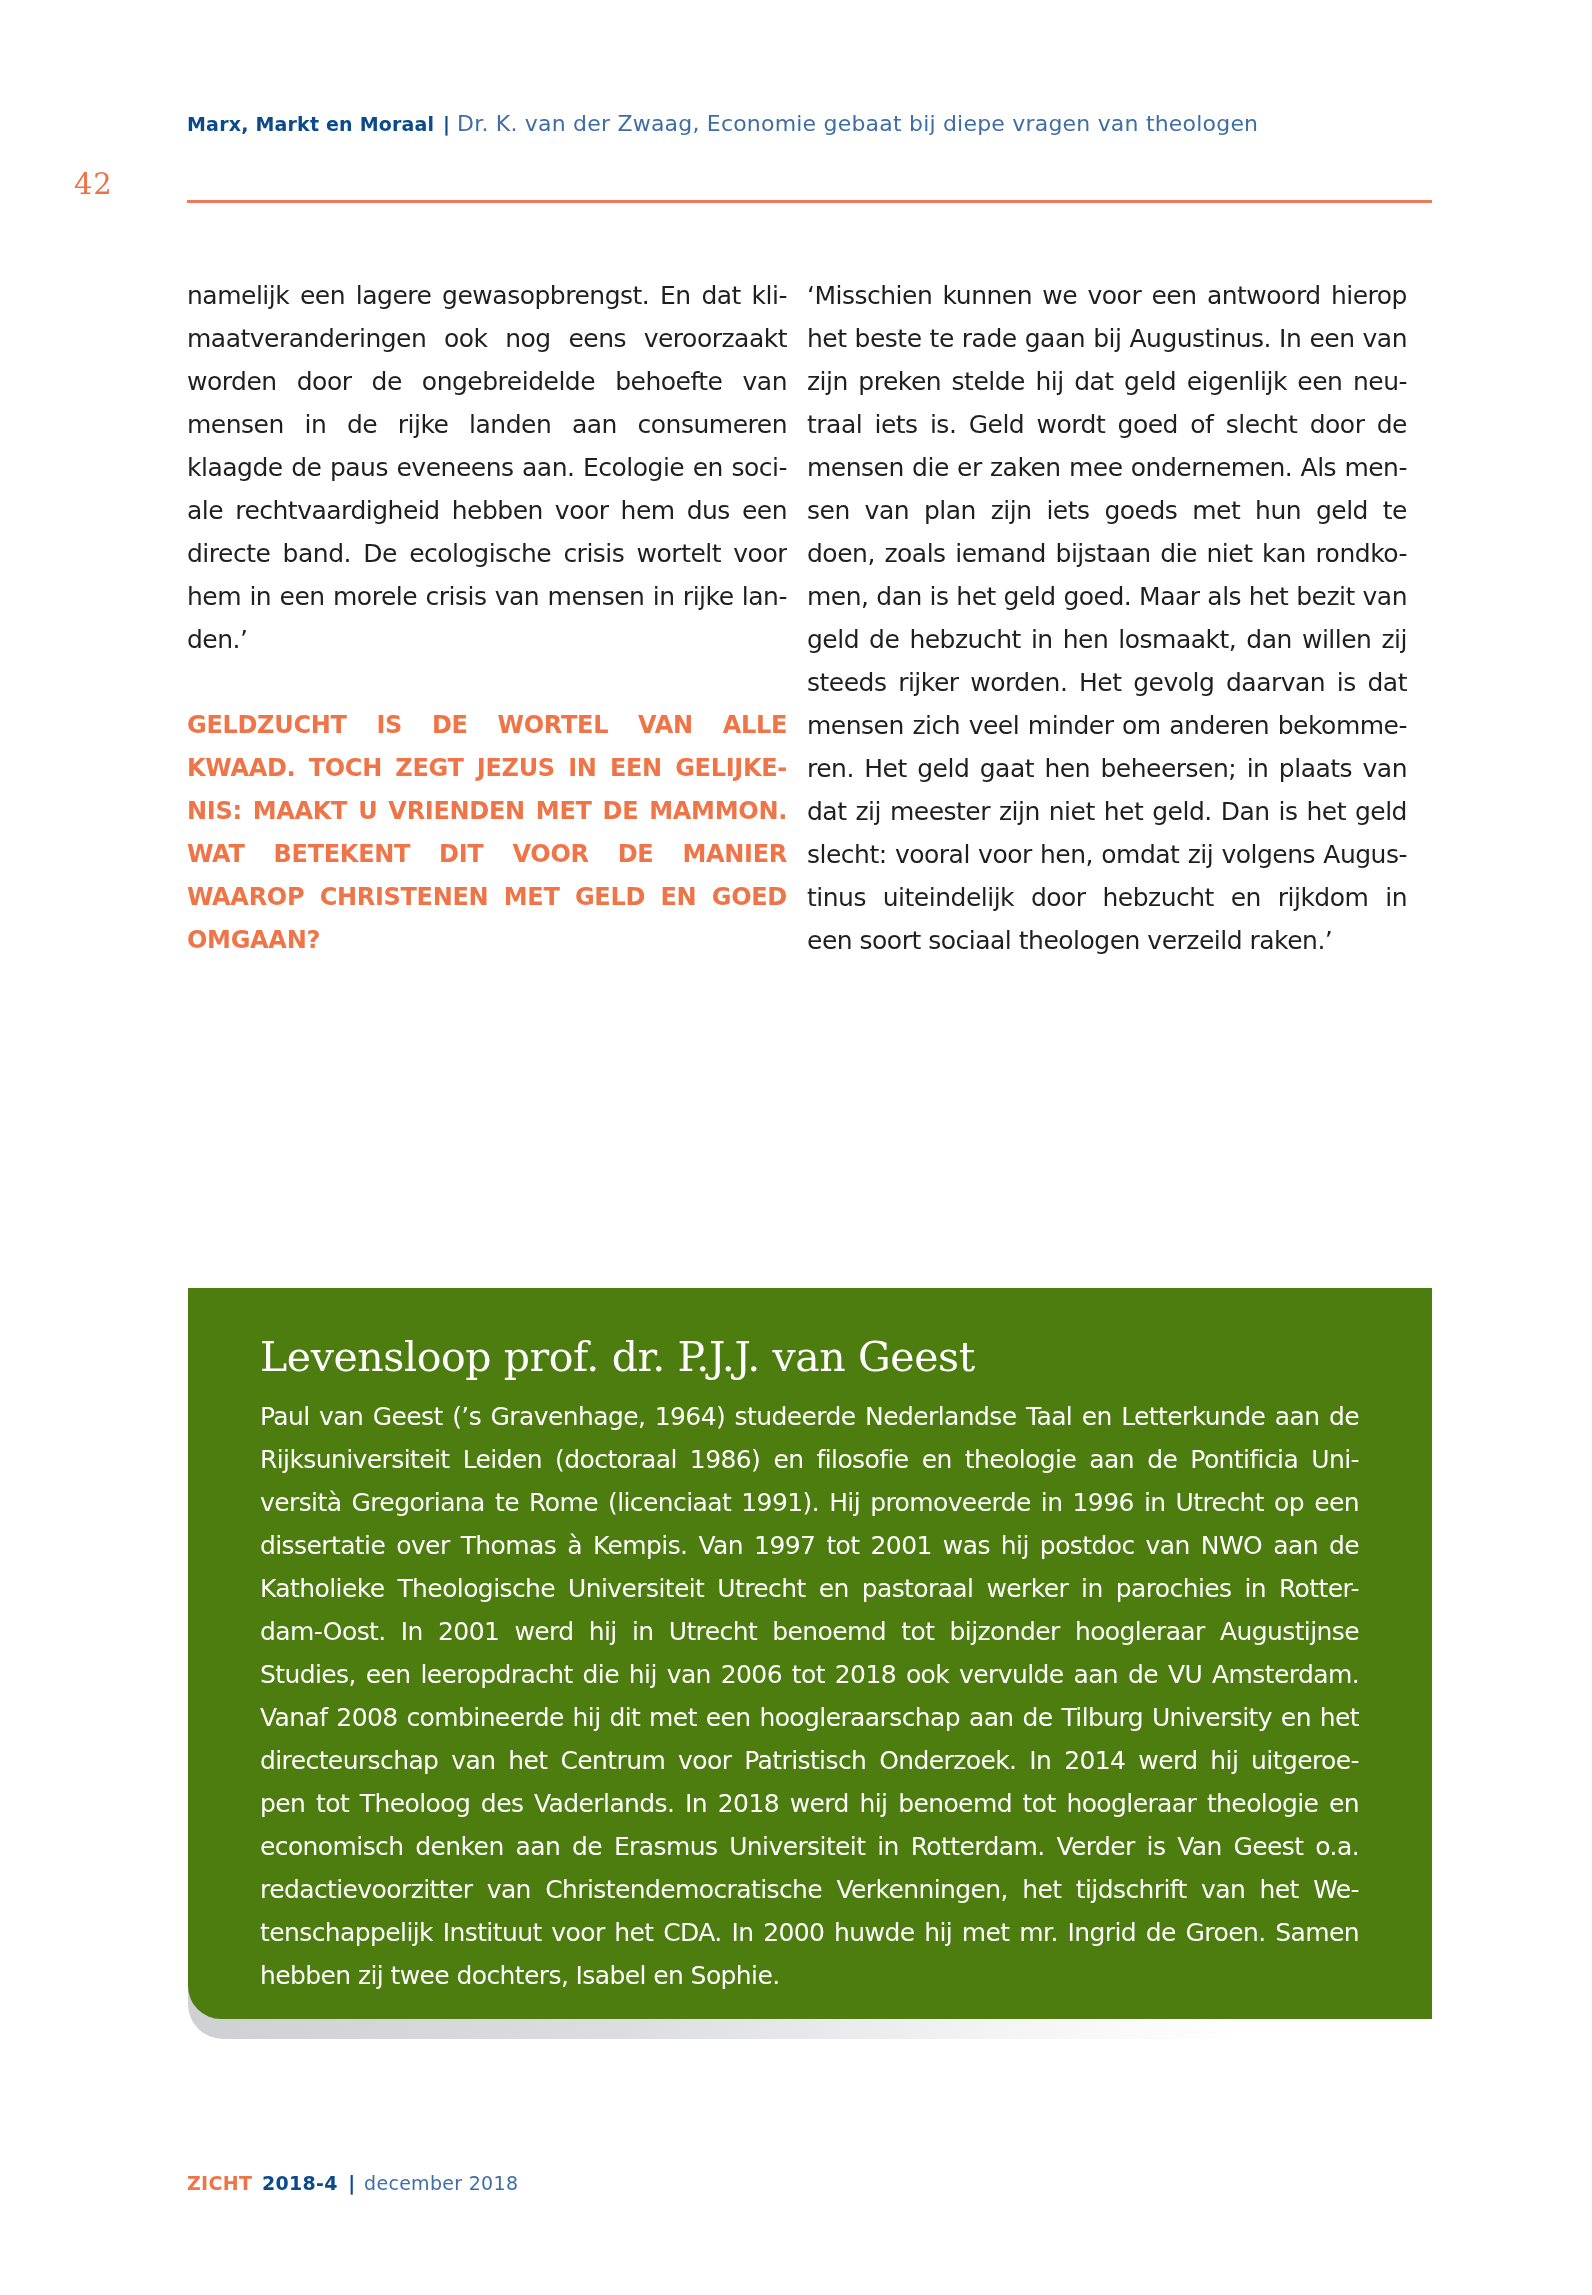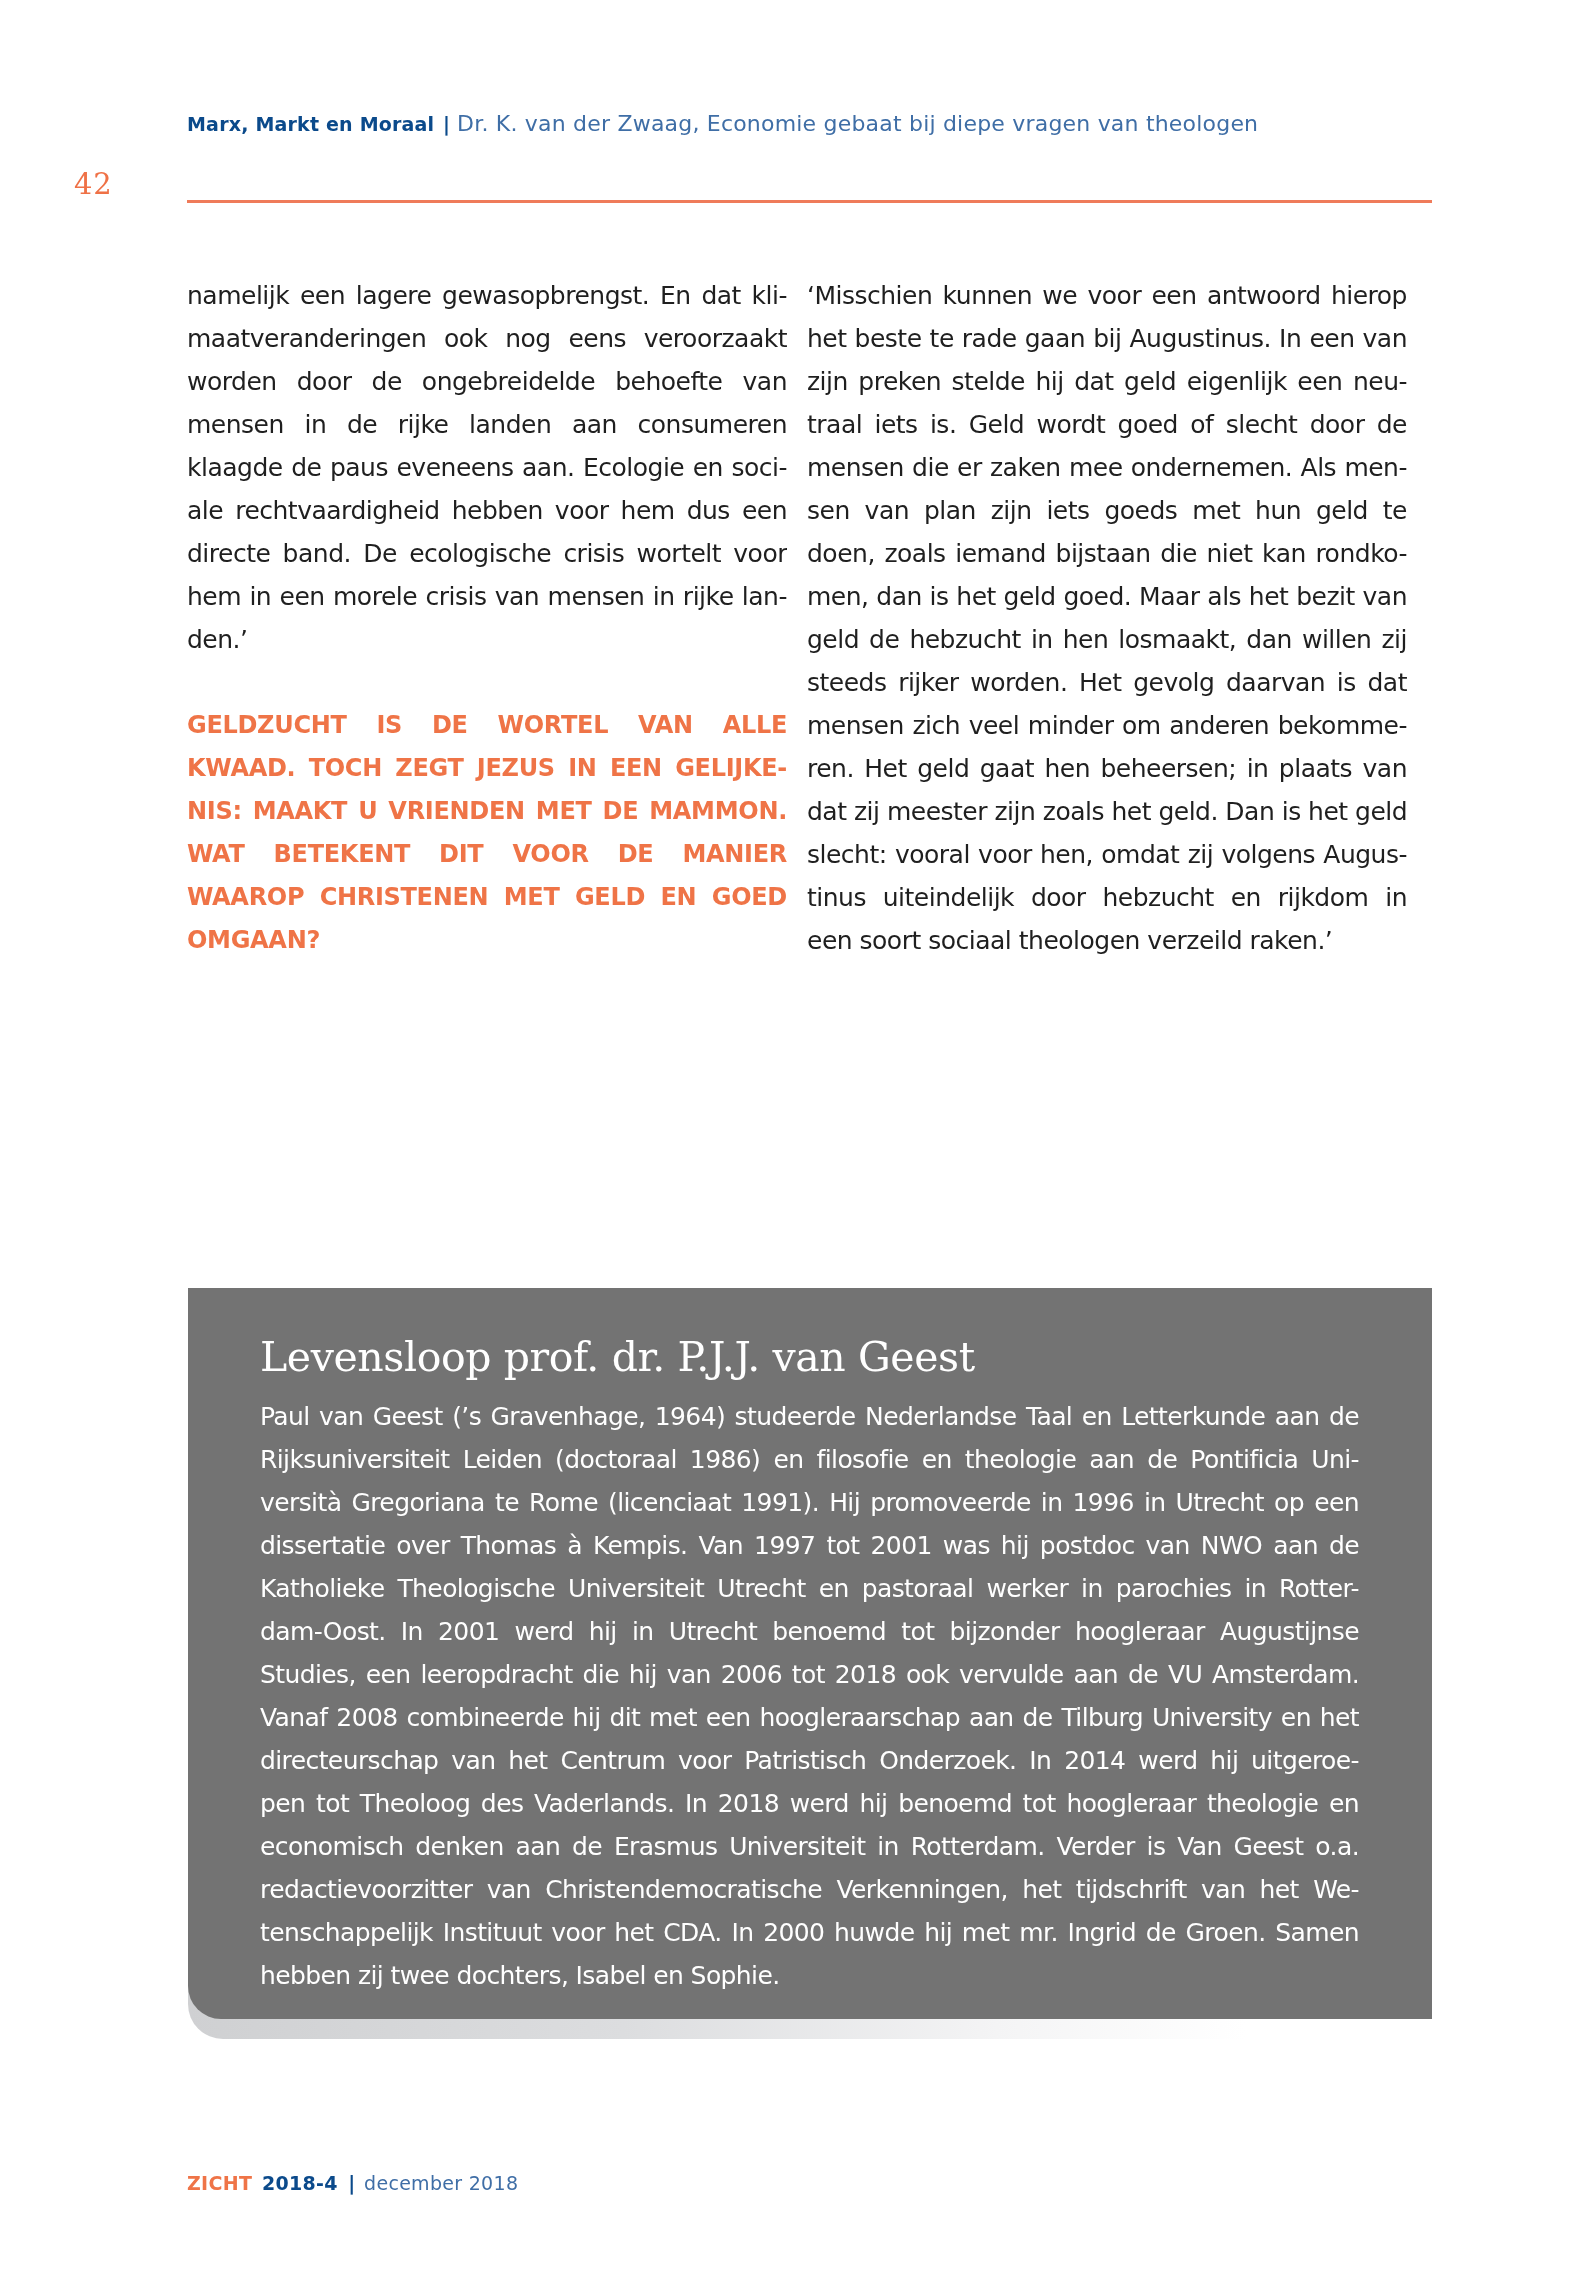--- a/index.html
+++ b/index.html
@@ -104,21 +104,21 @@
     height: 63px;
     border-bottom-left-radius: 35px;
     background: linear-gradient(to right, #cfd0d2 0%, #dcdddf 35%, #f4f4f5 65%, rgba(255,255,255,0) 85%);
   }
   .bio-box {
     position: absolute;
     left: 188px;
     top: 1288px;
     width: 1244px;
     height: 731px;
-    background: #737373;
+    background: #4d7c0f;
     border-bottom-left-radius: 33px;
     box-sizing: border-box;
     padding: 43px 72px 0 72px;
     color: #ffffff;
   }
   .bio-title {
     font-family: "DejaVu Serif", "Liberation Serif", serif;
     font-size: 41px;
     line-height: 52px;
     color: #ffffff;
@@ -210,21 +210,21 @@
   <span class="line">zijn preken stelde hij dat geld eigenlijk een neu-</span>
   <span class="line">traal iets is. Geld wordt goed of slecht door de</span>
   <span class="line">mensen die er zaken mee ondernemen. Als men-</span>
   <span class="line">sen van plan zijn iets goeds met hun geld te</span>
   <span class="line">doen, zoals iemand bijstaan die niet kan rondko-</span>
   <span class="line">men, dan is het geld goed. Maar als het bezit van</span>
   <span class="line">geld de hebzucht in hen losmaakt, dan willen zij</span>
   <span class="line">steeds rijker worden. Het gevolg daarvan is dat</span>
   <span class="line">mensen zich veel minder om anderen bekomme-</span>
   <span class="line">ren. Het geld gaat hen beheersen; in plaats van</span>
-  <span class="line">dat zij meester zijn zoals het geld. Dan is het geld</span>
+  <span class="line">dat zij meester zijn niet het geld. Dan is het geld</span>
   <span class="line">slecht: vooral voor hen, omdat zij volgens Augus-</span>
   <span class="line">tinus uiteindelijk door hebzucht en rijkdom in</span>
   <span class="line last">een soort sociaal theologen verzeild raken.’</span>
 </div>
 
 <div class="bio-box-shadow"></div>
 <div class="bio-box">
   <h2 class="bio-title">Levensloop prof. dr. P.J.J. van Geest</h2>
   <div class="bio-body">
     <span class="line">Paul van Geest (’s Gravenhage, 1964) studeerde Nederlandse Taal en Letterkunde aan de</span>

